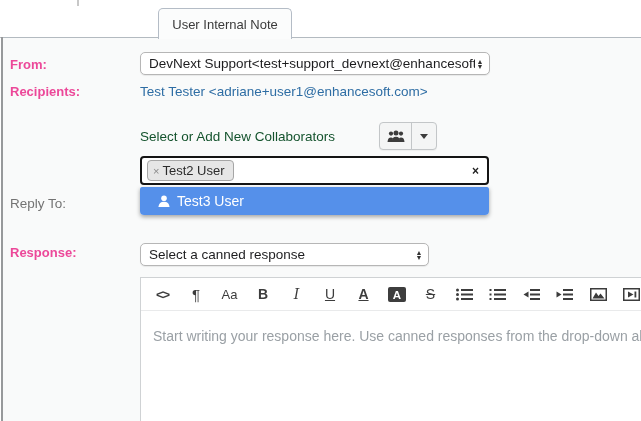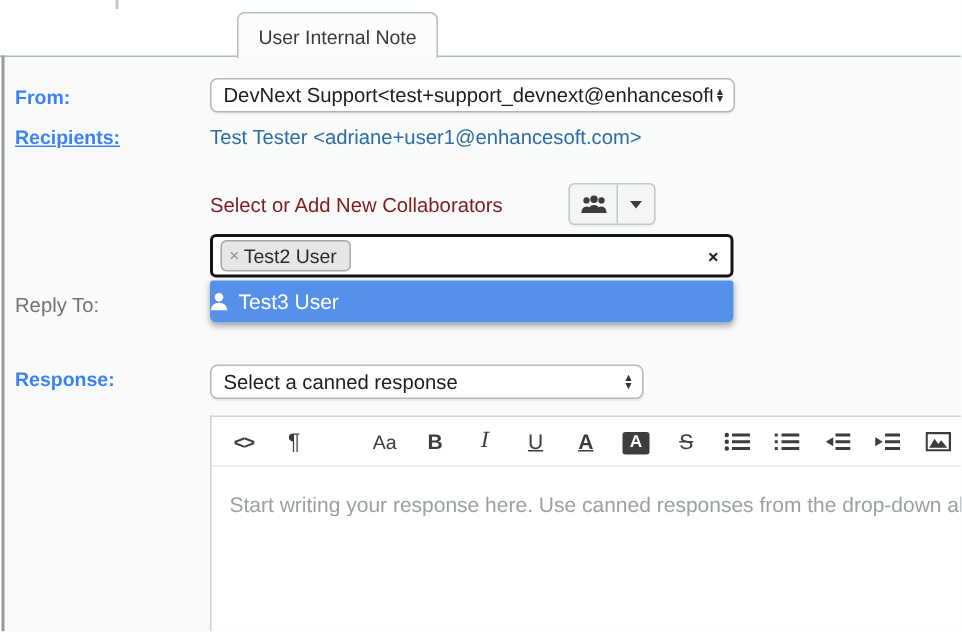--- a/index.html
+++ b/index.html
@@ -14,66 +14,66 @@
   .panel-border-left{ position:absolute; left:1px; top:37px; width:2px; height:384px; background:#97999b; }
   .panel-border-top{ position:absolute; left:0; top:37px; width:641px; height:1px; background:#b3bac0; }
   .top-tick{ position:absolute; left:77px; top:0; width:2px; height:6px; background:#c8c8c8; }
 
   
   .tab{ position:absolute; top:8px; height:31px; display:flex; align-items:center; justify-content:center;
         border:1px solid #b4bcc6; border-bottom:none; border-radius:5px 5px 0 0; cursor:pointer; }
   .tab-active{ left:25px; width:131px; background:#f9fafa; font-weight:bold; color:#111; z-index:3; height:32px; }
   .tab-inactive{ left:158px; width:134px; background:#fbfcfc; color:#3a3a3a; z-index:1; }
 
-  .label{ position:absolute; left:10px; font-weight:bold; color:#3b82f6; }
+  .label{ position:absolute; left:10px; font-weight:bold; color:#ec4899; }
   .label-plain{ position:absolute; left:10px; font-weight:normal; color:#737373; }
 
   
   .mselect{ position:absolute; height:23px; background:#fff; border:1px solid #b6b6b6; border-radius:5px;
             box-shadow:0 1px 1px rgba(0,0,0,0.07); display:flex; align-items:center; overflow:hidden; cursor:pointer; }
   .mselect .txt{ padding:0 4px 0 8px; white-space:nowrap; overflow:hidden; flex:1; color:#1d1d1f; font-size:13.5px; }
   .mselect .carets{ flex:0 0 14px; display:flex; flex-direction:column; align-items:center; justify-content:center; line-height:5px; padding-right:4px; }
   .mselect .carets span{ font-size:7px; color:#333; }
 
   .link{ color:#2e6da4; text-decoration:none; cursor:pointer; }
   .recipients-val{ position:absolute; left:140px; top:84px; font-size:13.5px;text-align:center; }
   .collab-toggle{ position:absolute; left:140px; top:105px; font-size:13.5px; display:flex; align-items:center; gap:5px; }
   .collab-toggle .tri{ width:0; height:0; border-left:5px solid transparent; border-right:5px solid transparent; border-top:6px solid #2e6da4; }
-  .collab-hint{ position:absolute; left:140px; top:129px; color:#7f1d1d; font-size:13.5px; }
+  .collab-hint{ position:absolute; left:140px; top:129px; color:#14532d; font-size:13.5px; }
 
   
   .btn-group{ position:absolute; left:379px; top:122px; width:58px; height:28px; border:1px solid #c3c6c8;
               border-radius:4px; background:#f4f5f5; display:flex; overflow:hidden; box-shadow:0 1px 1px rgba(0,0,0,0.05); }
   .btn-group .seg{ display:flex; align-items:center; justify-content:center; cursor:pointer; }
   .btn-group .seg1{ width:33px; border-right:1px solid #c3c6c8; }
   .btn-group .seg2{ width:24px; }
   .caret-down{ width:0; height:0; border-left:4px solid transparent; border-right:4px solid transparent; border-top:5px solid #3c3c3c; }
 
   
   .tag-input{ position:absolute; left:140px; top:156px; width:349px; height:29px; background:#fff;
               border:2px solid #141414; border-radius:4px; display:flex; align-items:center; padding:0 8px 0 5px; }
   .tag-pill{ display:flex; align-items:center; gap:3px; background:#e6e6e6; border:1px solid #a6a6a6;
              border-radius:4px; padding:2px 8px 2px 5px; font-size:13px; color:#2b2b2b; cursor:default; }
   .tag-pill .x{ color:#8a8a8a; font-size:11px; cursor:pointer; }
   .tag-clear{ margin-left:auto; color:#222; font-weight:bold; font-size:12px; cursor:pointer; }
 
   
   .dd{ position:absolute; left:140px; top:187px; width:349px; background:#fff; border-radius:0 0 4px 4px;
        box-shadow:0 2px 4px rgba(0,0,0,0.35); z-index:5; }
-  .dd-item{ height:28px; display:flex; align-items:center; gap:7px; padding:0 0; font-size:14px; cursor:pointer; }
+  .dd-item{ height:28px; display:flex; align-items:center; gap:7px; padding:0 18px; font-size:14px; cursor:pointer; }
   .dd-item.hl{ background:#5590ea; color:#fff; border-radius:2px 2px 4px 4px; }
 
   
   .editor{ position:absolute; left:140px; top:277px; width:520px; height:160px; background:#fff;
            border-top:1px solid #cfd2d4; border-left:1px solid #cfd2d4; }
   .toolbar{ height:33px; display:flex; align-items:center; padding-left:11px; border-bottom:1px solid #e9eaeb; }
   .tb{ width:21px; margin-right:12.5px; text-align:center; font-size:14px; color:#3c3c3c; cursor:pointer; flex:0 0 auto; }
   .tb.code{ font-weight:bold; font-size:13px; letter-spacing:-1px; }
   .tb.para{ font-size:15px; }
-  .tb.fonts{ font-size:13px;margin-left:27px; }
+  .tb.fonts{ font-size:13px; }
   .tb.bold{ font-weight:bold; }
   .tb.italic{ font-style:italic; font-family:"DejaVu Serif","Liberation Serif",serif; }
   .tb.underline{ text-decoration:underline; }
   .tb.textcolor{ font-weight:bold; text-decoration:underline; }
   .tb.strike{ text-decoration:line-through; }
   .tb .abox{ display:inline-block; background:#3d3d3d; color:#fff; font-weight:bold; font-size:11.5px;
              padding:1.5px 4.5px; border-radius:2px; }
   .tb svg{ display:block; margin:0 auto; }
   .placeholder{ padding:17px 12px 0 12px; color:#9aa0a5; font-size:14px; white-space:nowrap; overflow:hidden; }
 </style>
@@ -92,21 +92,21 @@
 
   <div class="label" style="top:57px;">From:</div>
   <div class="mselect" style="left:140px; top:52px; width:350px;">
     <span class="txt">DevNext Support&lt;test+support_devnext@enhancesoft.com&gt;</span>
     <span class="carets">
         <span>▲</span>
         <span>▼</span>
       </span>
   </div>
 
-  <div class="label" style="top:84px;text-decoration:underline;">Recipients:</div>
+  <div class="label" style="top:84px;">Recipients:</div>
   <a class="link recipients-val">Test Tester &lt;adriane+user1@enhancesoft.com&gt;</a>
 
 
   <div class="collab-hint">Select or Add New Collaborators</div>
   <div class="btn-group">
     <div class="seg seg1">
       <svg width="18" height="13" viewBox="0 0 18 13">
         <g fill="#3c3c3c">
           <circle cx="4" cy="3.6" r="2.1"></circle>
           <circle cx="14" cy="3.6" r="2.1"></circle>

